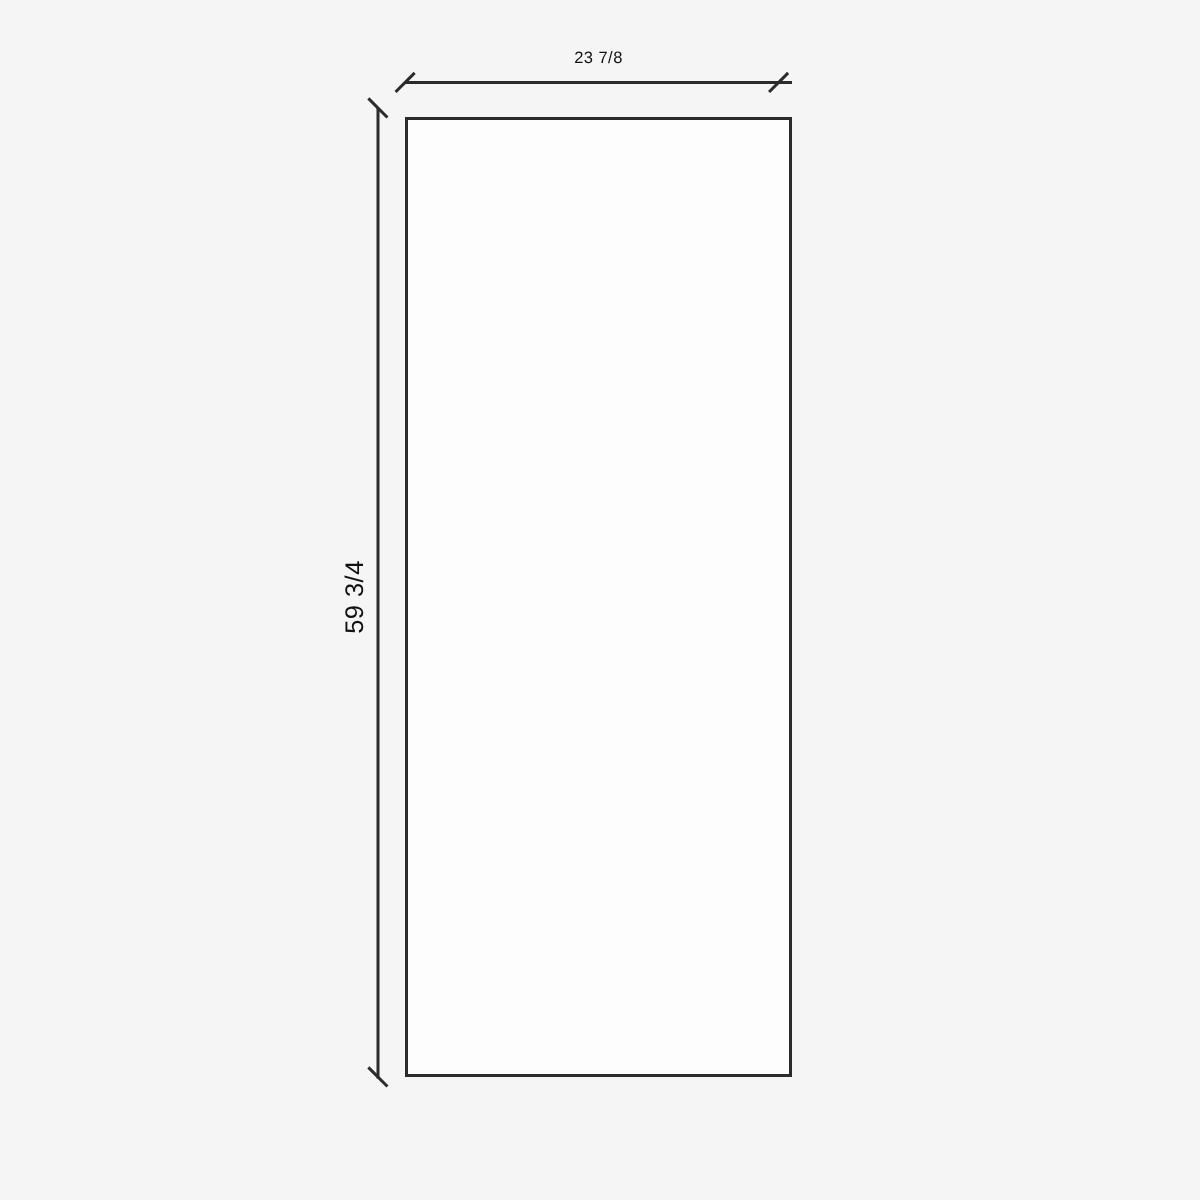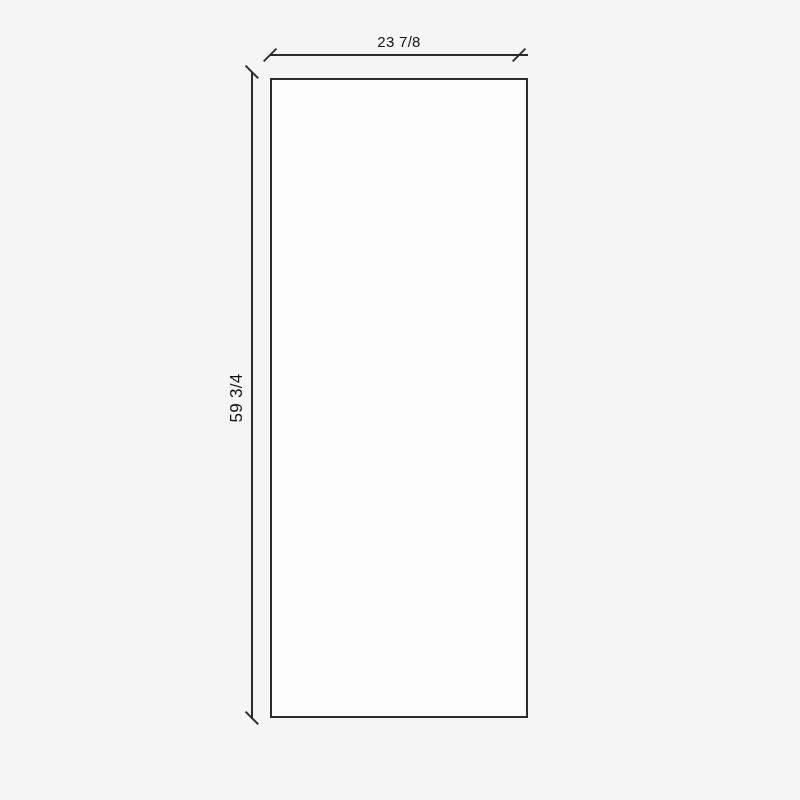--- a/index.html
+++ b/index.html
@@ -38,21 +38,21 @@
     width: 18px; height: 1.8px;
     background: var(--line);
   }
   .tick-h-left  { left: 261px; top: 54px; transform: rotate(-45deg); }
   .tick-h-right { left: 510px; top: 54px; transform: rotate(-45deg); }
   .dim-label-h {
     position: absolute;
     left: 270px; top: 33px;
     width: 258px;
     text-align: center;
-    font-size: 15px;
+    font-size: 11px;
     color: var(--text);
     letter-spacing: 0.3px;
   }
   
   .dim-line-v {
     position: absolute;
     left: 251px; top: 72px;
     width: 1.5px; height: 647px;
     background: var(--line);
   }

